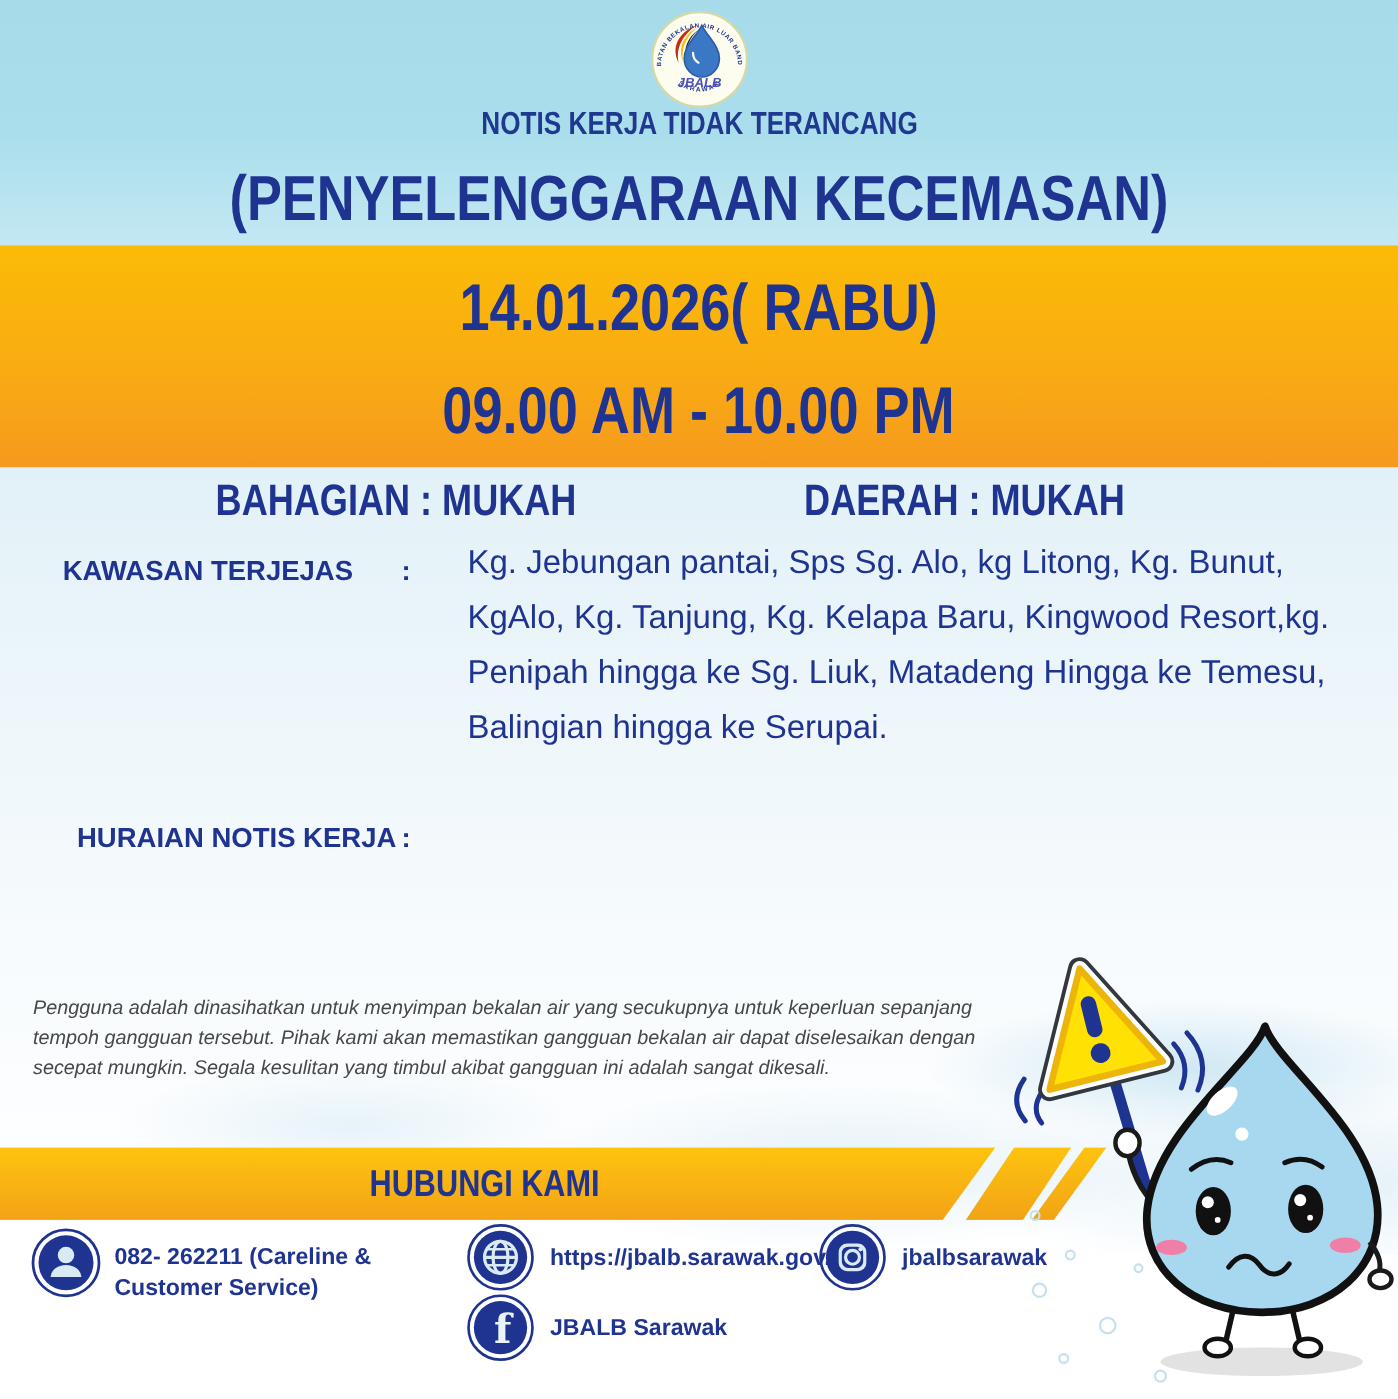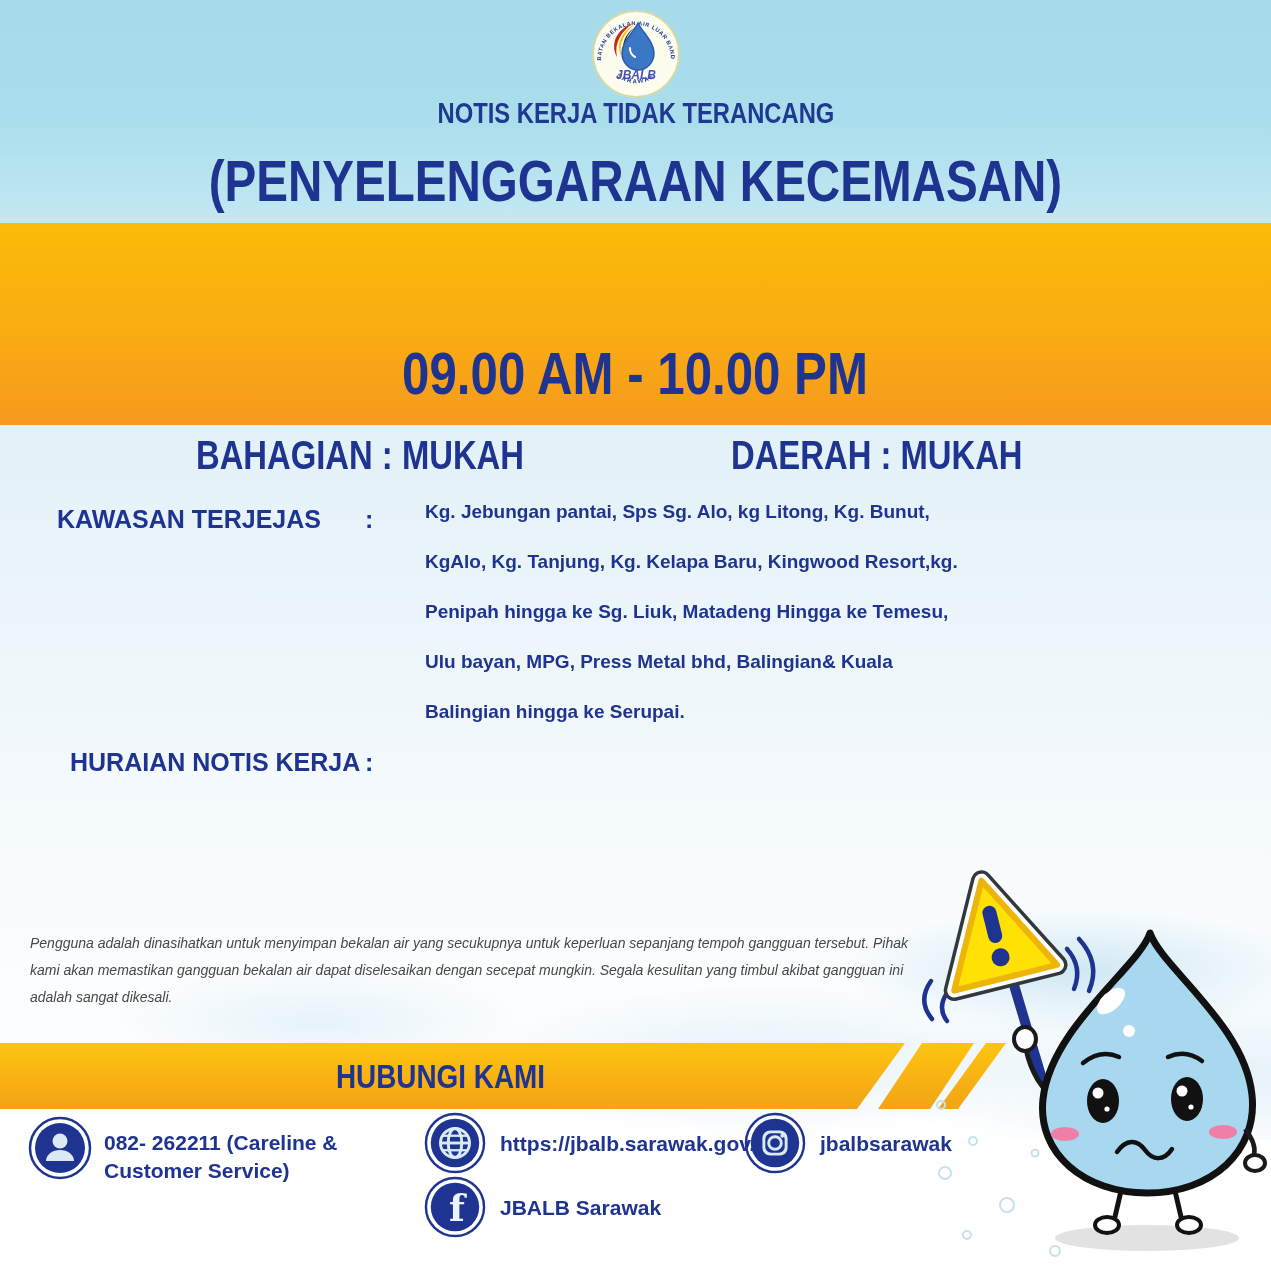--- a/index.html
+++ b/index.html
@@ -59,34 +59,34 @@
 
   .field-label {
     position:absolute; font-size:25px; font-weight:bold; color:#1E3490; white-space:nowrap;text-align:center;
   }
   .field-colon { position:absolute; left:365px; font-size:25px; font-weight:bold; color:#1E3490; }
 
   .kawasan-label { left:57px;  top:80px; }
   .kawasan-colon { top:80px; }
   .kawasan-lines {
     position:absolute; left:425px; top:62px; width:820px;
-    font-size:19px; font-weight:bold; color:#1E3490; line-height:50px; white-space:nowrap;
+    font-size:30px; font-weight:normal; color:#1E3490; line-height:50px; white-space:nowrap;
   }
 
   .huraian-label { left:70px; top:323px; }
   .huraian-colon { top:323px; }
   .huraian-text {
     position:absolute; left:425px; top:306px; width:808px;
     font-size:23.5px; font-weight:bold; color:#1E3490; line-height:50px;
     text-align:justify;
   }
 
   .disclaimer {
-    position:absolute; left:30px; top:505px; width:880px;
-    font-size:14px; font-style:italic; color:#474747; line-height:27px;
+    position:absolute; left:30px; top:478px; width:880px;
+    font-size:18px; font-style:italic; color:#474747; line-height:27px;
   }
 
   
   .contact-banner {
     position:absolute; left:0; top:1043px; width:1271px; height:66px;
   }
   .banner-main {
     position:absolute; left:0; top:0; width:905px; height:66px;
     background:linear-gradient(180deg,#FDC40F 0%, #F8B013 60%, #F2A316 100%);
     clip-path:polygon(0 0, 905px 0, 857px 66px, 0 66px);
@@ -146,40 +146,42 @@
     </div>
     <div class="subtitle">
       <span class="condensed">NOTIS KERJA TIDAK TERANCANG</span>
     </div>
     <div class="title">
       <span class="condensed">(PENYELENGGARAAN KECEMASAN)</span>
     </div>
   </div>
 
   <div class="date-banner">
+    <div class="date-line">
+      <span class="condensed">14.01.2026( RABU)</span>
+    </div>
     <div class="time-line">
       <span class="condensed">09.00 AM - 10.00 PM</span>
     </div>
   </div>
 
   <div class="main-section">
     <div class="splash"></div>
 
     <div class="region-row">
       <span class="bahagian condensed">BAHAGIAN : MUKAH</span>
       <span class="daerah condensed">DAERAH : MUKAH</span>
     </div>
 
     <div class="field-label kawasan-label">KAWASAN TERJEJAS</div>
     <div class="field-colon kawasan-colon">:</div>
     <div class="kawasan-lines">
       <div>Kg. Jebungan pantai, Sps Sg. Alo, kg Litong, Kg. Bunut,</div>
       <div>KgAlo, Kg. Tanjung, Kg. Kelapa Baru, Kingwood Resort,kg.</div>
       <div>Penipah hingga ke Sg. Liuk, Matadeng Hingga ke Temesu,</div>
-      <div>Ulu bayan, MPG, Press Metal bhd, Balingian&amp; Kuala</div>
       <div>Balingian hingga ke Serupai.</div>
     </div>
 
     <div class="field-label huraian-label">HURAIAN NOTIS KERJA</div>
     <div class="field-colon huraian-colon">:</div>
 
     <div class="disclaimer">Pengguna adalah dinasihatkan untuk menyimpan bekalan air yang secukupnya untuk keperluan sepanjang tempoh gangguan tersebut. Pihak kami akan memastikan gangguan bekalan air dapat diselesaikan dengan secepat mungkin. Segala kesulitan yang timbul akibat gangguan ini adalah sangat dikesali.</div>
   </div>
 
   <div class="contact-banner">

